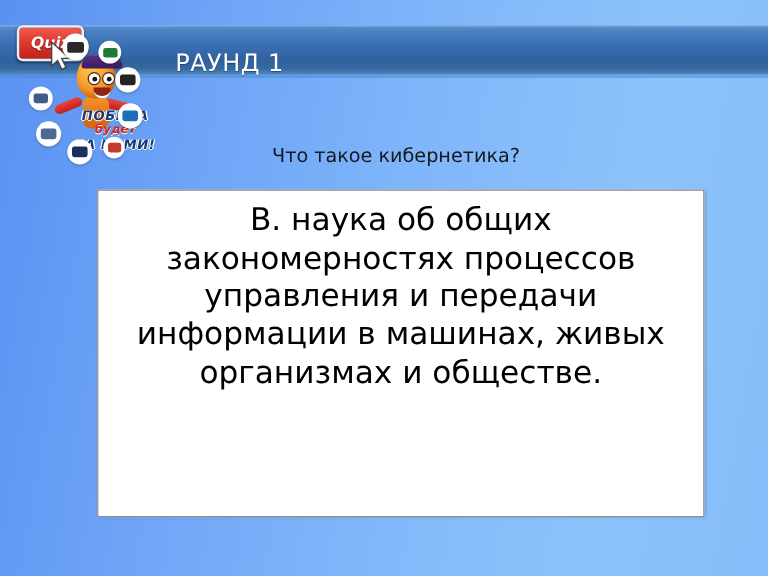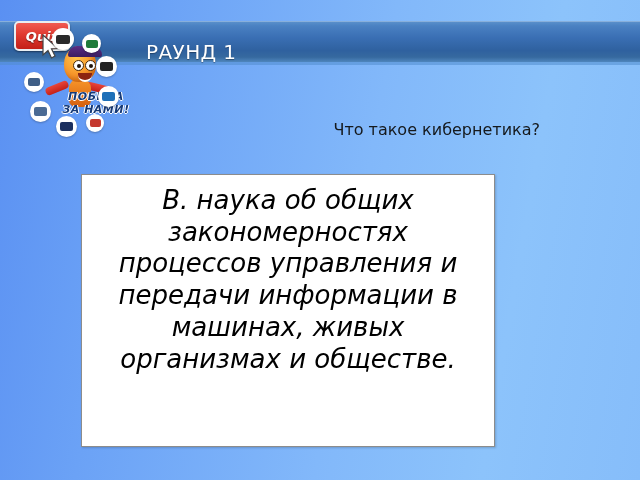--- a/index.html
+++ b/index.html
@@ -218,38 +218,37 @@
     display: block;
     border-radius: 2px;
   }
 
   
   .question-text {
     position: absolute;
     left: 120px;
     top: 120px;
     width: 420px;
-    text-align: right;
+    text-align: center;
     font-size: 16px;
     color: #15191c;
     white-space: nowrap;
   }
 
   
   .answer-box {
     position: absolute;
     left: 81px;
-    top: 174px;
-    width: 414px;
+    top: 158px;
+    width: 506px;
     height: 273px;
     background: #ffffff;
     border: 1px solid #8c8c8c;
     box-sizing: border-box;
     box-shadow: 1px 1px 2px rgba(0,0,0,0.18);
-    font-style: italic;
   }
   .answer-text {
     padding: 10px 12px 0 12px;
     text-align: center;
     font-size: 26px;
     line-height: 1.22;
     color: #000000;
   }
 </style>
 </head>
@@ -277,20 +276,21 @@
       <div class="mascot-head">
         <div class="mascot-cap"></div>
         <div class="mascot-eye l"></div>
         <div class="mascot-eye r"></div>
         <div class="mascot-mouth"></div>
       </div>
     </div>
 
     <div class="slogan">
       <div class="slogan-line1">ПОБЕДА</div>
+      <div class="slogan-line2">будет</div>
       <div class="slogan-line3">ЗА НАМИ!</div>
     </div>
 
     <div id="device-icons">
         <div class="dev-icon" style="left: 46px; top: 22px; width: 22px; height: 22px;">
           <div class="glyph" style="width: 14px; height: 9px; background: rgb(42, 42, 42);"></div>
         </div>
         <div class="dev-icon" style="left: 76px; top: 28px; width: 19px; height: 19px;">
           <div class="glyph" style="width: 12px; height: 8px; background: rgb(31, 122, 58);"></div>
         </div>

